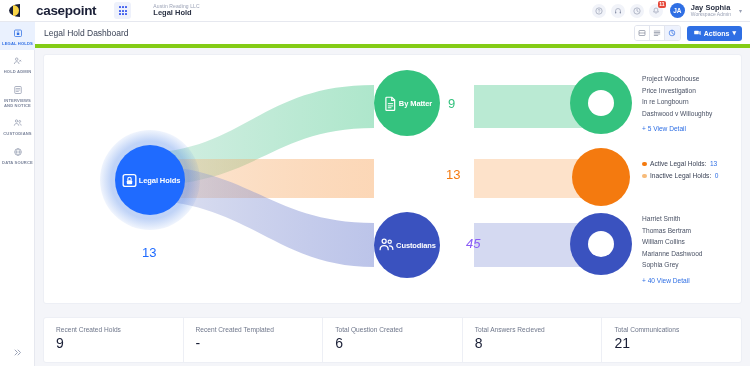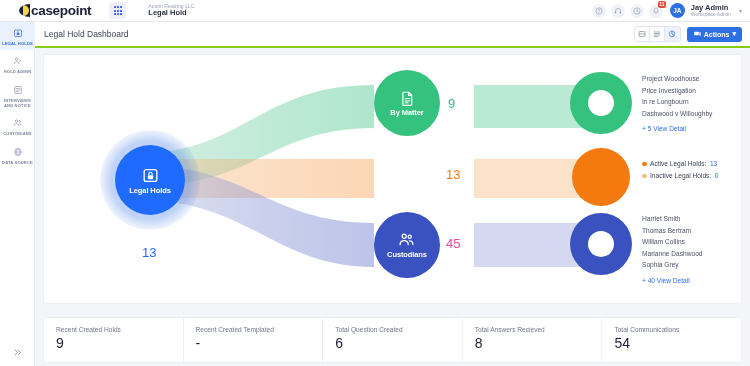--- a/index.html
+++ b/index.html
@@ -10,21 +10,21 @@
     overflow: hidden;
   }
   #app { position: relative; width: 750px; height: 366px; background: #f4f5f9; }
 
   
   .topbar {
     position: absolute; top: 0; left: 0; width: 750px; height: 22px;
     background: #ffffff; border-bottom: 1px solid #e6e8ef;
     display: flex; align-items: center; z-index: 30;
   }
-  .brand { display: flex; align-items: center; padding-left: 19px; gap: 1px; }
+  .brand { display: flex; align-items: center; padding-left: 9px; gap: 16px; }
   .brand-mark { width: 11px; height: 13px; position: relative; }
   .brand-mark .half-d {
     position: absolute; left: 0; top: 0; width: 11px; height: 13px;
     background: #1a1f36;
     border-radius: 11px 0 0 11px / 6.5px 0 0 6.5px;
   }
   .brand-mark .half-y {
     position: absolute; left: 4px; top: 1px; width: 6px; height: 11px;
     background: #f9d648; border-radius: 0 6px 6px 0 / 0 5.5px 5.5px 0;
   }
@@ -81,21 +81,21 @@
   .collapse-btn {
     position: absolute; left: 0; bottom: 4px; width: 35px; height: 20px;
     display: flex; align-items: center; justify-content: center; cursor: pointer;
   }
 
   
   .main { position: absolute; left: 35px; top: 22px; width: 715px; height: 344px; }
 
   .toolbar {
     position: relative; height: 26px; background: #ffffff;
-    border-bottom: 2px solid #84cc16; display: flex; align-items: center;
+    border-bottom: 4px solid #84cc16; display: flex; align-items: center;
     padding: 0 8px 0 9px;
   }
   .page-title { font-size: 8.5px; color: #3b4356; font-weight: 400; }
   .tb-right { margin-left: auto; display: flex; align-items: center; gap: 0; }
   .view-grp { display: flex; border: 1px solid #e2e5ee; border-radius: 3px; overflow: hidden; margin-right: 6px; }
   .view-btn {
     width: 15px; height: 14px; display: flex; align-items: center; justify-content: center;
     background: #fff; border-right: 1px solid #e2e5ee; cursor: pointer;
   }
   .view-btn:last-child { border-right: none; }
@@ -108,21 +108,21 @@
 
   
   .panel {
     position: relative; margin: 6px 8px 0 8px; height: 250px;
     background: #ffffff; border-radius: 3px; border: 1px solid #edeff5;
     overflow: hidden;
   }
   .sankey-svg { position: absolute; left: 0; top: 0; }
 
   .node-circle {
-    position: absolute; border-radius: 50%; display: flex; flex-direction: column;
+    position: absolute; border-radius: 50%; display: flex; 
     align-items: center; justify-content: center; color: #fff; cursor: pointer;
   }
   .node-label { font-size: 7.5px; font-weight: 700; margin-top: 1px; letter-spacing: -.1px; }
   .node-val { position: absolute; font-size: 13px; font-weight: 400; }
 
   .lh-halo {
     position: absolute; border-radius: 50%;
     background: radial-gradient(circle, rgba(47,111,228,0.30) 55%, rgba(47,111,228,0.05) 72%, rgba(47,111,228,0) 80%);
   }
 
@@ -198,21 +198,21 @@
       </div>
       <div class="circ-ic">
         <svg width="8" height="8" viewBox="0 0 16 16">
             <path d="M8 2a3.6 3.6 0 00-3.6 3.6v2.2L3.2 10h9.6l-1.2-2.2V5.6A3.6 3.6 0 008 2z" fill="none" stroke="#8a92a8" stroke-width="1.2" stroke-linejoin="round"></path>
             <path d="M6.6 11.6a1.5 1.5 0 002.8 0" fill="none" stroke="#8a92a8" stroke-width="1.2"></path>
           </svg>
         <span class="badge">11</span>
       </div>
       <div class="avatar">JA</div>
       <div class="user-block">
-        <div class="user-name">Jay Admin</div>
+        <div class="user-name">Jay Sophia</div>
         <div class="user-role">Workspace Admin</div>
       </div>
       <div class="caret-dn">▾</div>
     </div>
   </div>
 
   <div class="sidebar">
 
     <div class="side-item active">
       <div class="side-ic">
@@ -394,21 +394,21 @@
 
       <div class="node-circle" style="left:330px; top:157px; width:66px; height:66px; background:#3a52bf;">
         <svg width="18" height="18" viewBox="0 0 24 24">
           <circle cx="8.2" cy="7" r="2.7" fill="none" stroke="#fff" stroke-width="1.7"></circle>
           <circle cx="15.6" cy="7.6" r="2.2" fill="none" stroke="#fff" stroke-width="1.6"></circle>
           <path d="M2.8 18.2c0-3.2 2.4-5.3 5.4-5.3s5.4 2.1 5.4 5.3" fill="none" stroke="#fff" stroke-width="1.7" stroke-linecap="round"></path>
           <path d="M15.2 13.1c2.8 0 4.6 1.9 4.6 4.8" fill="none" stroke="#fff" stroke-width="1.6" stroke-linecap="round"></path>
         </svg>
         <div class="node-label">Custodians</div>
       </div>
-      <div class="node-val" style="left:402px; top:181px; color:#ec4899;">45</div>
+      <div class="node-val" style="left:422px; top:181px; color:#8b5cf6;font-style:italic;">45</div>
 
       <div style="position:absolute; left:526px; top:158px; width:62px; height:62px; border-radius:50%; background:#3a52bf;">
         <div style="position:absolute; left:18px; top:18px; width:26px; height:26px; border-radius:50%; background:#fff;"></div>
       </div>
 
       <div class="right-list" style="left:598px; top:158px;">
         <div>Harriet Smith</div>
         <div>Thomas Bertram</div>
         <div>William Collins</div>
         <div>Marianne Dashwood</div>
@@ -429,18 +429,18 @@
       <div class="stat">
         <div class="stat-lbl">Total Question Created</div>
         <div class="stat-val">6</div>
       </div>
       <div class="stat">
         <div class="stat-lbl">Total Answers Recieved</div>
         <div class="stat-val">8</div>
       </div>
       <div class="stat">
         <div class="stat-lbl">Total Communications</div>
-        <div class="stat-val">54</div>
+        <div class="stat-val">21</div>
       </div>
     </div>
 
   </div>
 </div>
 
 </body></html>

